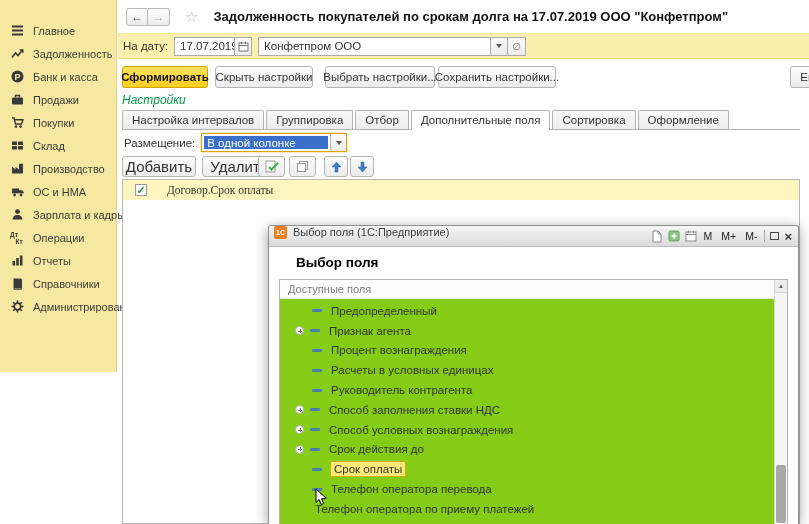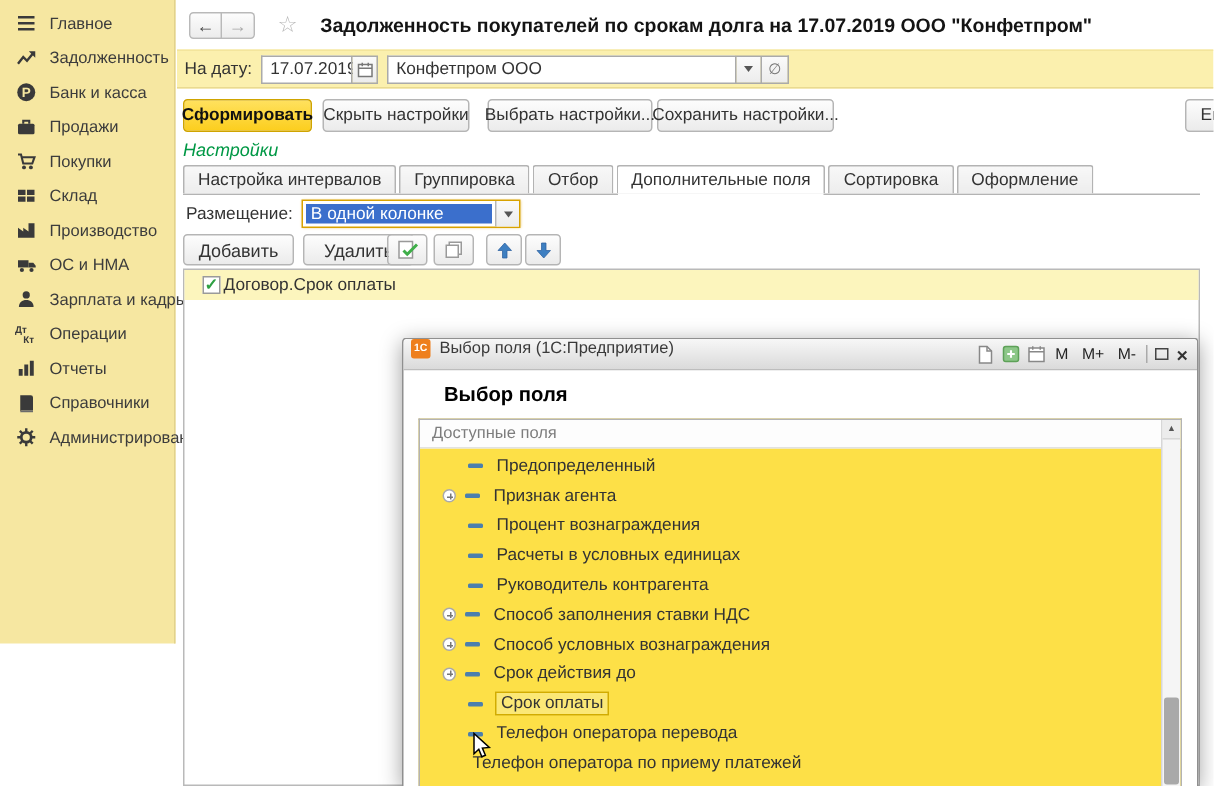--- a/index.html
+++ b/index.html
@@ -2,22 +2,22 @@
 <html><head>
 <meta charset="utf-8">
 <style>
   * { box-sizing: border-box; }
   html,body { margin:0; padding:0; }
   body {
     width:809px; height:524px; position:relative; overflow:hidden;
     font-family:"Liberation Sans", sans-serif; background:#fff; color:#333;
   }
   
-  .sidebar { position:absolute; left:0; top:0; width:117px; height:429px;
-    background:#f6e7a1; border-right:1px solid #e2d28c; padding-top:4px; }
+  .sidebar { position:absolute; left:0; top:0; width:117px; height:372px;
+    background:#f6e7a1; border-right:1px solid #e2d28c; padding-top:19px; }
   .side-item { display:flex; align-items:center; height:23px; padding-left:9px; cursor:pointer; }
   .side-item .ic { width:17px; display:flex; justify-content:center; align-items:center; flex:0 0 17px; }
   .side-item .lbl { margin-left:7px; font-size:11px; color:#3c3c3c; white-space:nowrap; }
   
   .main { position:absolute; left:118px; top:0; width:691px; height:524px; }
   .hdr { position:absolute; left:0; top:0; right:0; height:33px; background:#fff; display:flex; align-items:center; }
   .navbtns { display:flex; margin-left:8px; }
   .navbtn { width:22px; height:18px; border:1px solid #b9b9b9; background:linear-gradient(#fcfcfc,#ececec);
     font-size:12px; display:flex; align-items:center; justify-content:center; }
   .navbtn.back { border-radius:3px 0 0 3px; color:#444; }
@@ -50,42 +50,42 @@
   .tab.active { background:#fff; z-index:2; }
   .tab.active::after { content:""; position:absolute; left:0; right:0; bottom:-1px; height:1px; background:#fff; }
   .placement-row { position:absolute; left:6px; top:133px; display:flex; align-items:center; }
   .placement-lbl { font-size:11.5px; color:#333; }
   .combo { display:flex; height:19px; border:1px solid #d8a200; box-shadow:0 0 2px #e6c060; margin-left:6px; background:#fff; }
   .combo .val { font-size:11.5px; display:flex; align-items:center; padding:5px 3px; margin:2px; background:#3b6fcc; color:#fff; width:124px; }
   .combo .drop { width:16px; border-left:1px solid #b5b5b5; background:linear-gradient(#fafafa,#ececec);
     display:flex; align-items:center; justify-content:center; }
   .list-toolbar { position:absolute; left:0; top:156px; right:0; height:23px; }
   .tbtn { position:absolute; top:0; height:21px; border:1px solid #b5b5b5; border-radius:3px;
-    background:linear-gradient(#fdfdfd,#ebebeb); font-size:12px; color:#333;
+    background:linear-gradient(#fdfdfd,#ebebeb); font-size:15px; color:#333;
     display:flex; align-items:center; justify-content:center; cursor:pointer; }
   .fields-list { position:absolute; left:4px; top:179px; right:9px; bottom:0; border:1px solid #b9b9b9; background:#fff; }
   .field-row { height:20px; background:#fcf5bd; display:flex; align-items:center; }
   .checkbox { width:12px; height:12px; background:#fff; border:1px solid #9a9a9a; margin-left:12px;
     display:flex; align-items:center; justify-content:center; font-size:11px; color:#2fa043; font-weight:bold; line-height:1; }
-  .field-row .lbl { margin-left:2px; font-size:11.5px; color:#333; }
+  .field-row .lbl { margin-left:20px; font-size:11.5px; color:#333;font-family:Liberation Serif, serif; }
   
   .dialog { position:absolute; left:268px; top:225px; width:531px; height:299px; background:#fff;
     border:1px solid #8f8f8f; border-bottom:none; border-radius:3px 3px 0 0; box-shadow:0 3px 14px rgba(0,0,0,.38); z-index:10; }
   .dlg-titlebar { height:21px; background:linear-gradient(#f7f7f7,#dadada); border-bottom:1px solid #bdbdbd;
     border-radius:3px 3px 0 0; display:flex; }
   .dlg-logo { width:13px; height:13px; margin-left:5px; border-radius:2px; background:#ee7f1d; color:#fff;
     font-size:7px; font-weight:bold; display:flex; align-items:center; justify-content:center; }
   .dlg-title { margin-left:6px; font-size:11px; color:#3a3a3a; white-space:nowrap; }
   .dlg-ctrls { margin-left:auto; margin-right:6px; display:flex; align-items:center; gap:5px; }
   .mbtn { font-size:10.5px; color:#222; padding:0 2px; cursor:pointer; }
   .vsep { width:1px; height:12px; background:#aaa; }
   .maxbox { width:9px; height:8px; border:1px solid #444; cursor:pointer; }
   .closex { font-size:13px; color:#333; line-height:1; cursor:pointer; font-weight:bold; }
   .dlg-heading { position:absolute; left:17px; top:29px; font-size:13.5px; font-weight:bold; color:#000;padding-left:10px; }
-  .dlg-list { position:absolute; left:10px; top:53px; right:10px; bottom:0; border:1px solid #b3b3b3; border-bottom:none; overflow:hidden; background:#fde047; }
+  .dlg-list { position:absolute; left:10px; top:53px; right:10px; bottom:0; border:1px solid #b3b3b3; border-bottom:none; overflow:hidden; background:#84cc16; }
   .dlg-list-header { height:19px; line-height:19px; padding-left:8px; font-size:11px; color:#7d7d7d;
     border-bottom:1px solid #e2e2e2; background:#fdfdfd; }
   .dlg-items { margin-right:14px; padding-top:2px; }
   .dlg-item { display:flex; align-items:center; height:19.8px; font-size:11.5px; color:#333; cursor:pointer; }
   .expander { flex:0 0 9px; width:9px; height:9px; margin-left:15px; border:1px solid #aaa; border-radius:50%;
     background:#fff; position:relative; }
   .expander::before { content:""; position:absolute; left:1.5px; right:1.5px; top:3.5px; height:1px; background:#777; }
   .expander::after  { content:""; position:absolute; top:1.5px; bottom:1.5px; left:3.5px; width:1px; background:#777; }
   .exp-spacer { flex:0 0 11px; margin-left:15px; }
   .dash { flex:0 0 10px; width:10px; height:3px; background:#4b7fad; border-radius:1px; margin-left:6px; }

